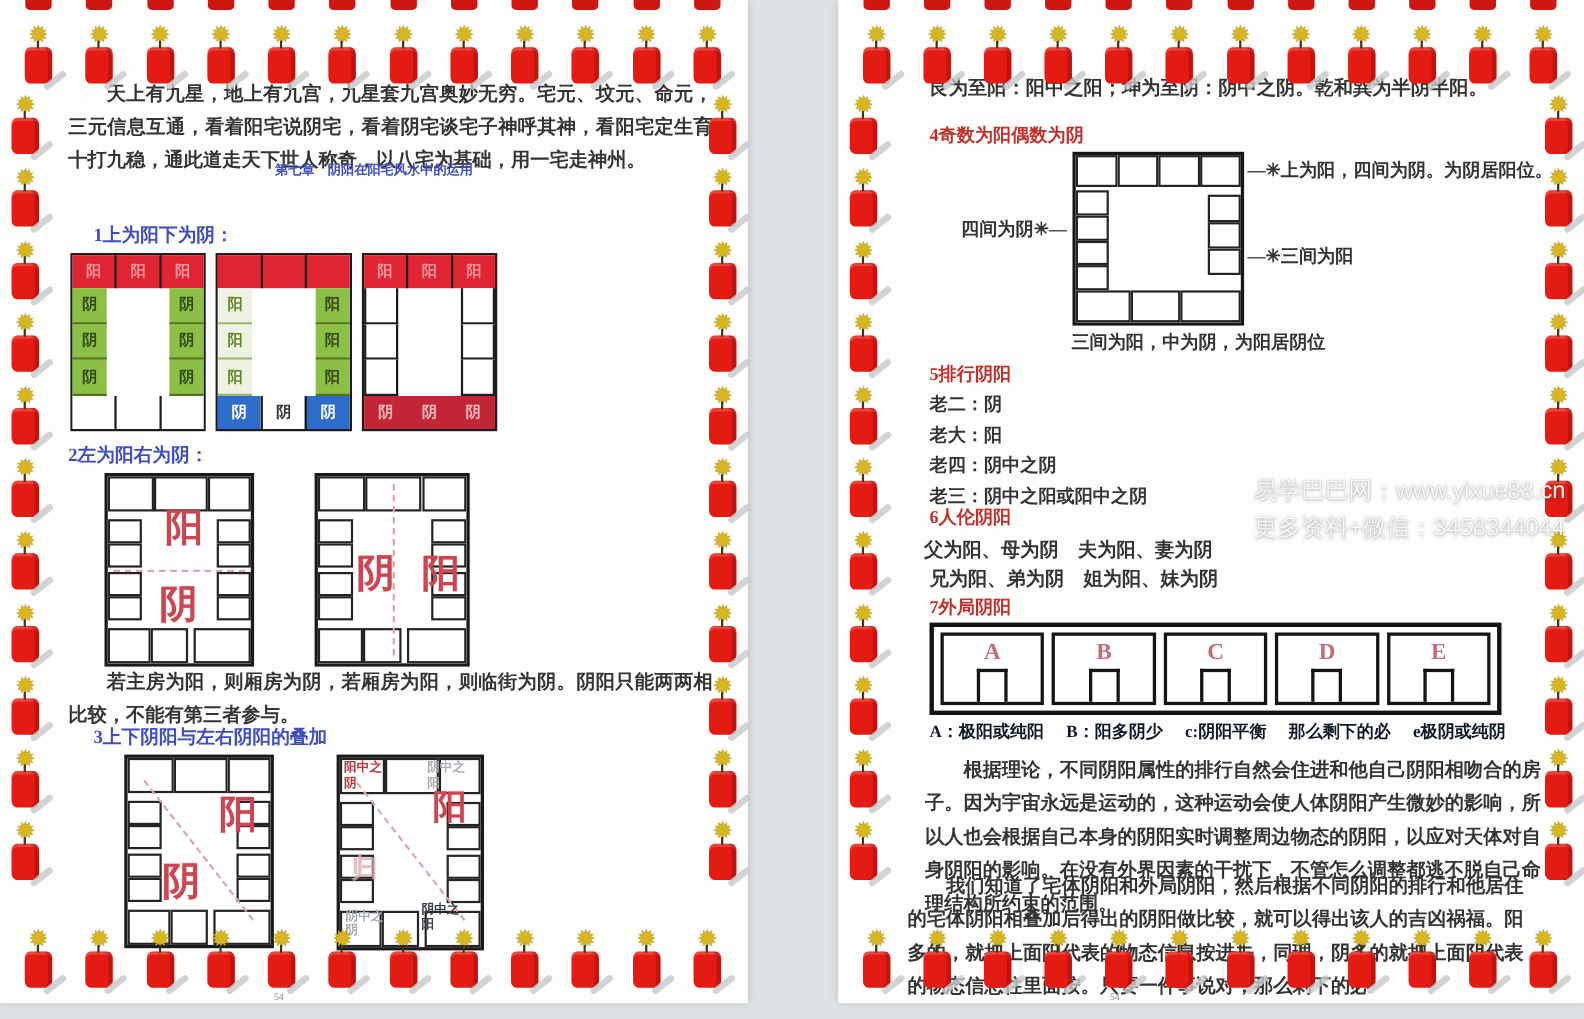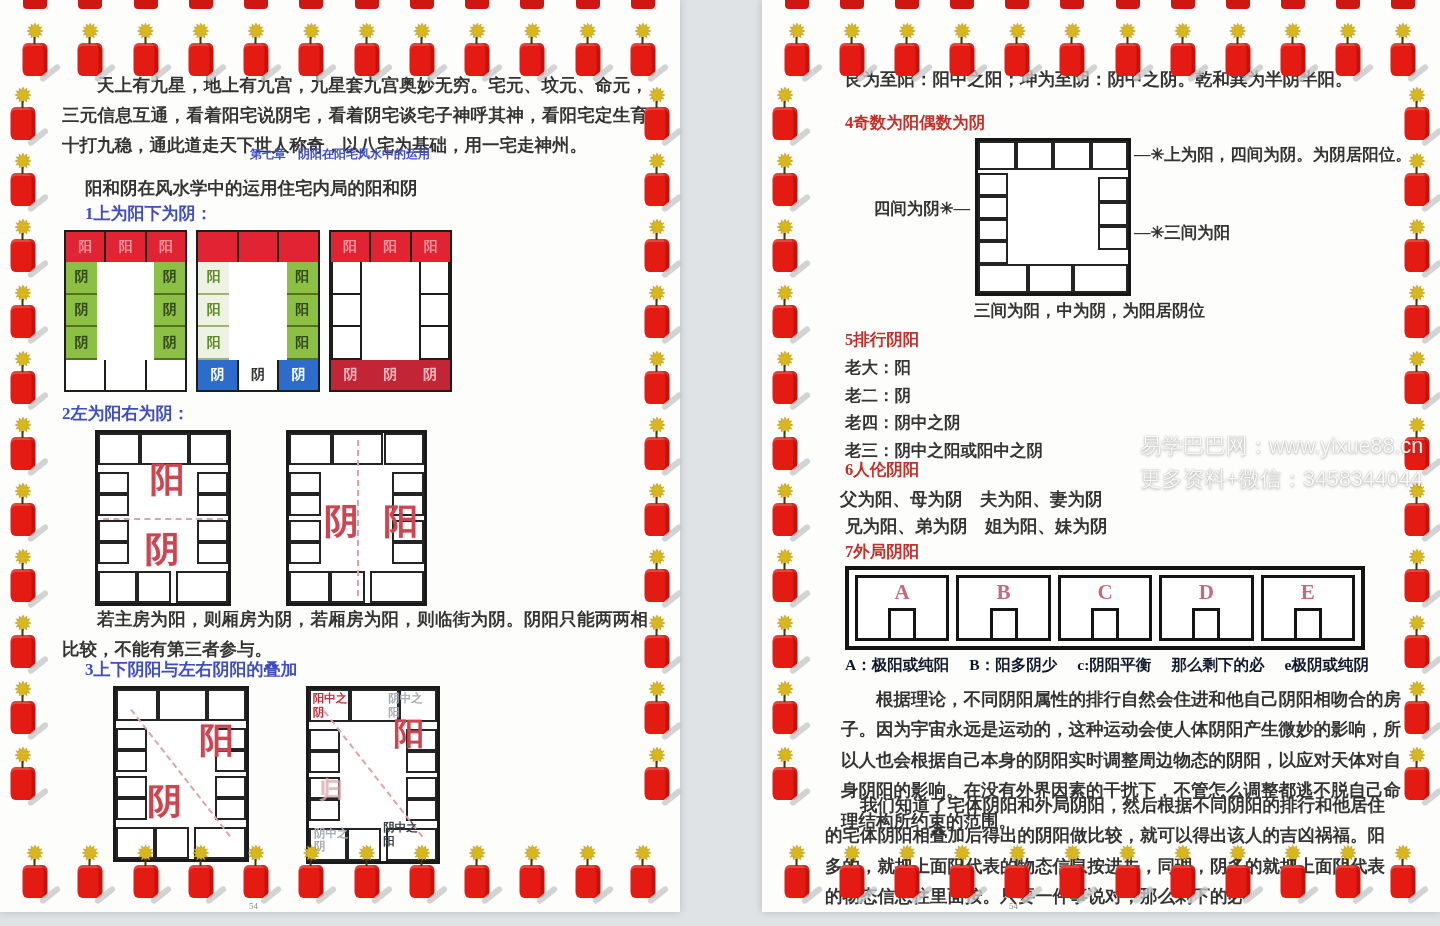--- a/index.html
+++ b/index.html
@@ -84,21 +84,20 @@
     text-shadow:0 1px 3px rgba(90,90,90,.45),0 0 1px rgba(60,60,60,.4);}
 </style>
 </head>
 <body>
 
 <div class="page" id="page-left">
   <p class="abs body-txt indent" style="left:62px;top:52px;width:586px;">天上有九星，地上有九宫，九星套九宫奥妙无穷。宅元、坟元、命元，三元信息互通，看着阳宅说阴宅，看着阴宅谈宅子神呼其神，看阳宅定生育十打九稳，通此道走天下世人称奇，以八宅为基础，用一宅走神州。</p>
 
   <div class="abs h-blue" style="left:0;top:146px;width:100%;text-align:center;font-size:12px;">第七章　阴阳在阳宅风水中的运用</div>
 
-  <div class="abs body-txt" style="left:85px;top:173px;">阳和阴在风水学中的运用住宅内局的阳和阴</div>
 
   <div class="abs h-blue" style="left:85px;top:202px;">1上为阳下为阴：</div>
 
   <div class="abs plans1" id="plans1">
       <div class="s1plan">
         <div class="s1row bar-red">
           <div class="cell">阳</div>
           <div class="cell">阳</div>
           <div class="cell">阳</div>
         </div>
@@ -527,22 +526,22 @@
       <div class="room" style="left: 33%; top: 81%; width: 30%; height: 19%;"></div>
       <div class="room" style="left: 63%; top: 81%; width: 37%; height: 19%;"></div>
     </div>
   <div class="ann" style="left:372px;top:144px;">—✳上为阳，四间为阴。为阴居阳位。</div>
   <div class="ann" style="left:28px;top:198px;width:180px;text-align:right;">四间为阴✳—</div>
   <div class="ann" style="left:372px;top:222px;">—✳三间为阳</div>
   <div class="ann" style="left:212px;top:300px;">三间为阳，中为阴，为阳居阴位</div>
 
   <div class="abs h-red" style="left:83px;top:329px;">5排行阴阳</div>
   <div class="abs" id="rank-list" style="left:83px;top:354px;font-size:16.5px;font-weight:600;color:#343434;line-height:27.5px;">
+      <div>老二：阴</div>
       <div>老大：阳</div>
-      <div>老二：阴</div>
       <div>老四：阴中之阴</div>
       <div>老三：阴中之阳或阳中之阴</div>
     </div>
 
   <div class="abs h-red" style="left:83px;top:459px;">6人伦阴阳</div>
   <div class="abs body-txt" style="left:78px;top:484px;">父为阳、母为阴　夫为阳、妻为阴</div>
   <div class="abs body-txt" style="left:83px;top:511px;">兄为阳、弟为阴　姐为阳、妹为阴</div>
 
   <div class="abs h-red" style="left:83px;top:541px;">7外局阴阳</div>
   <div id="strip7">

